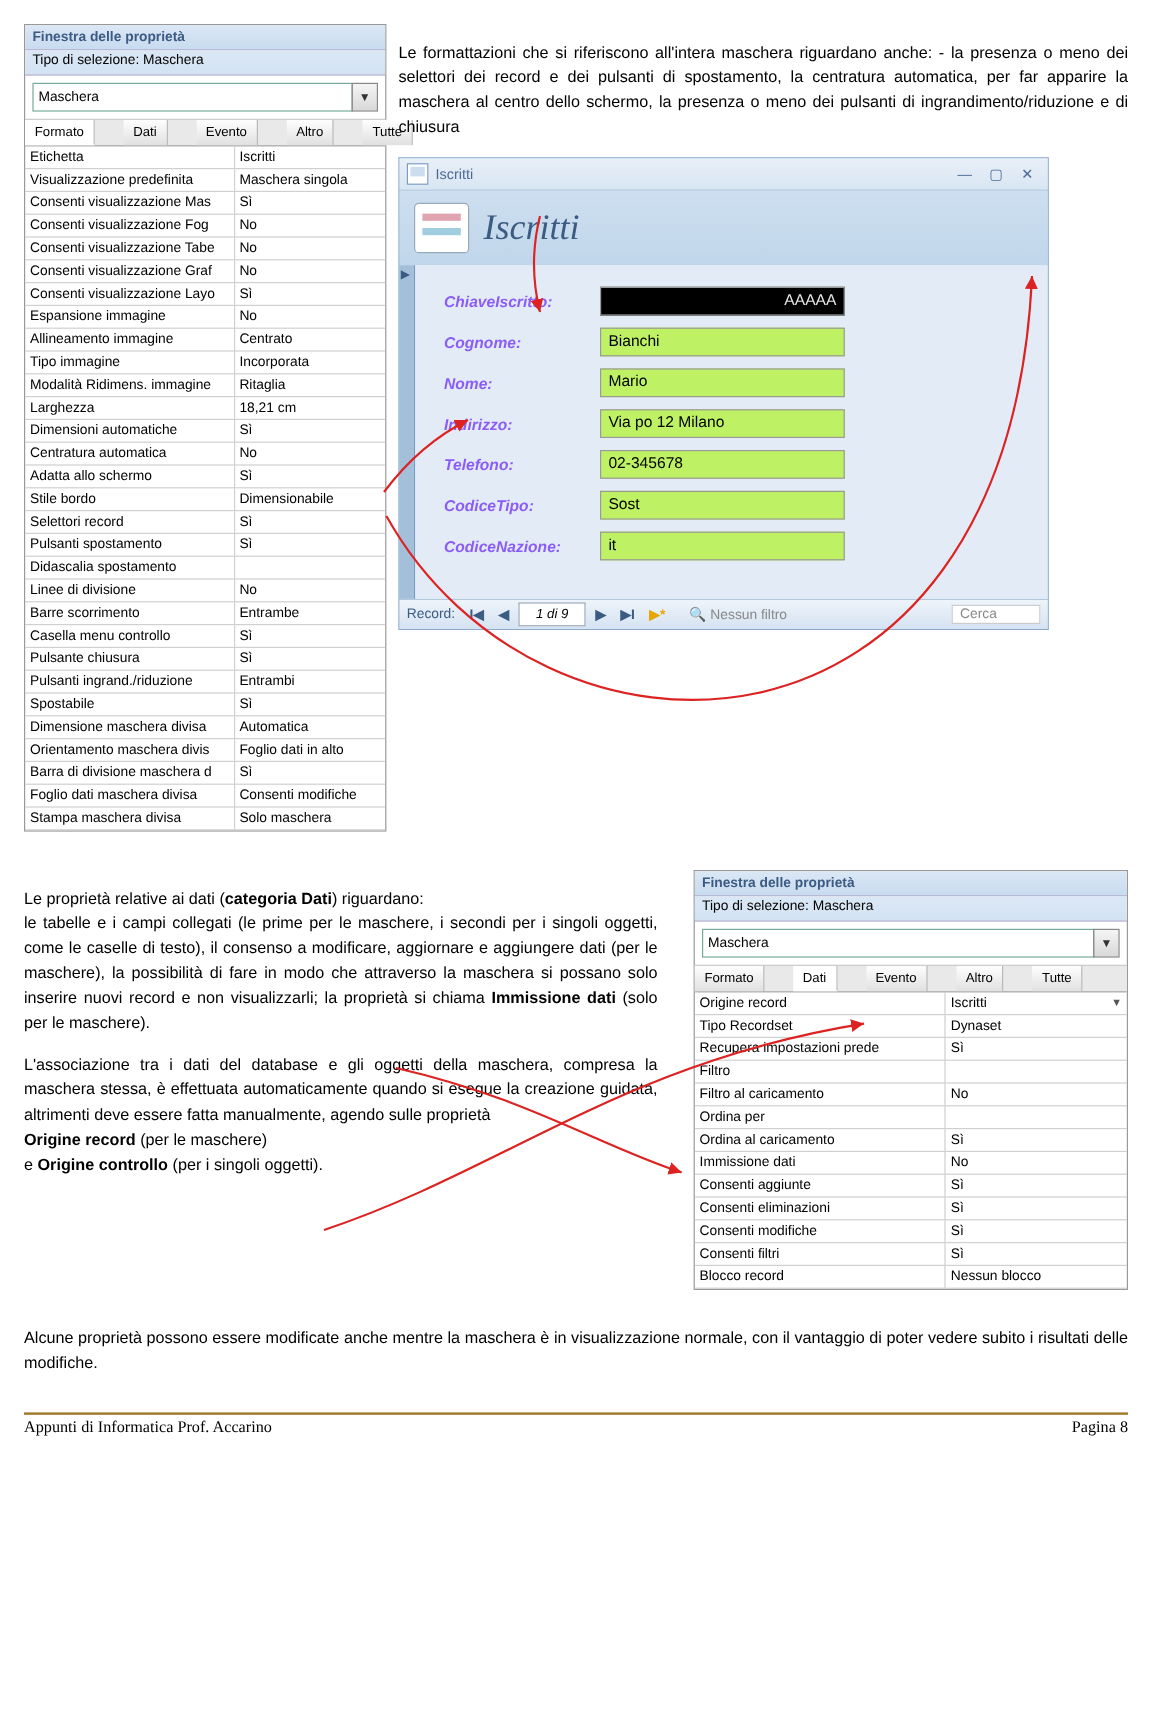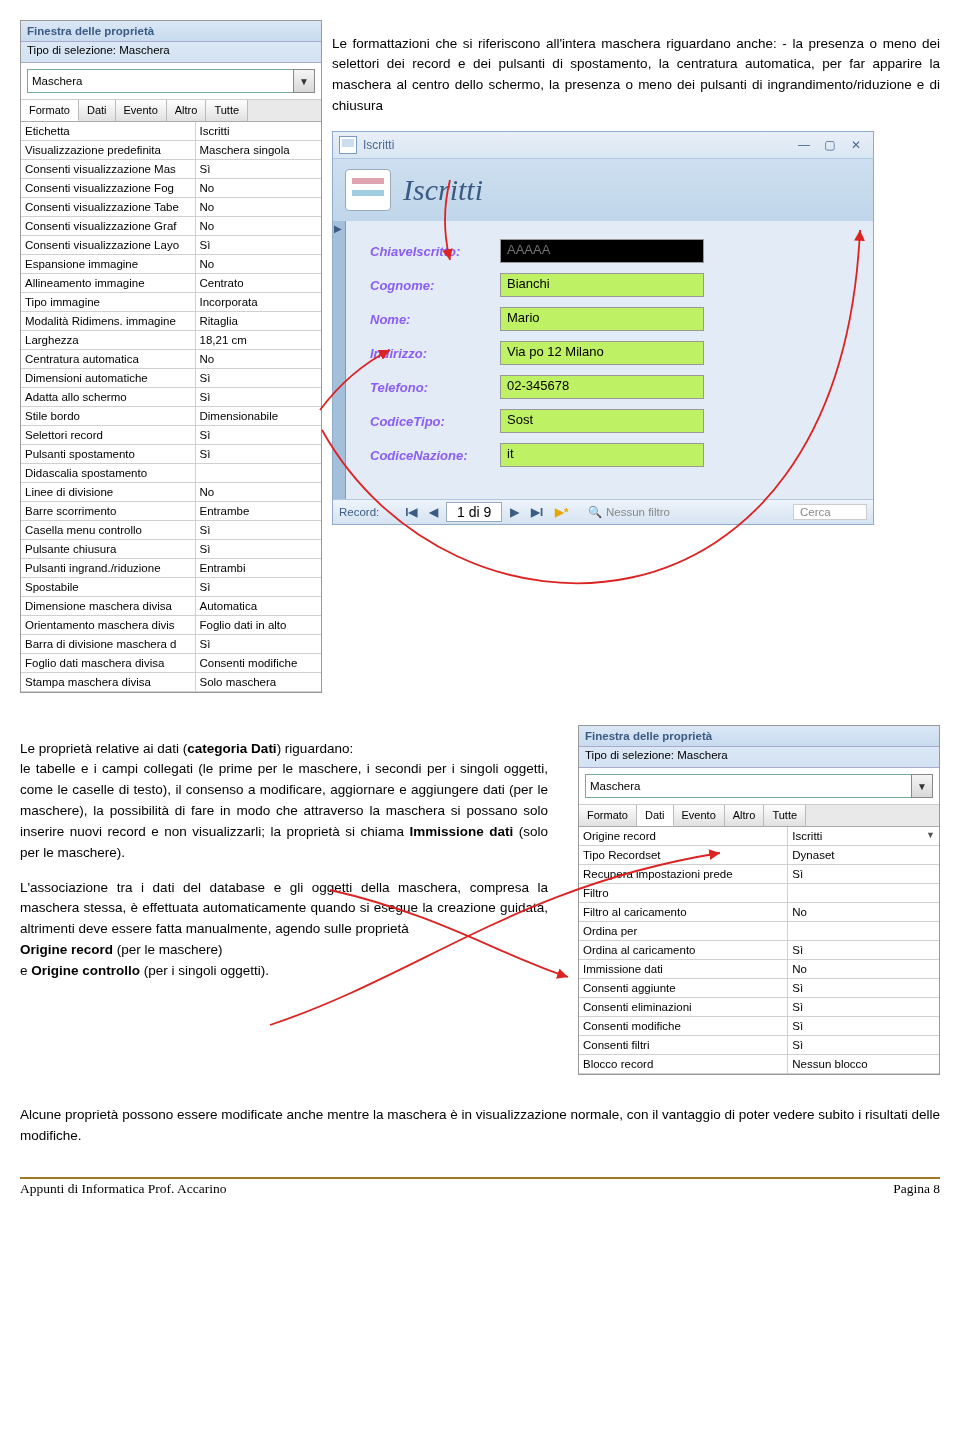--- a/index.html
+++ b/index.html
@@ -70,20 +70,21 @@
     font-size: 10px;
     color: #333;
     margin-left: -1px;
   }
   .tabs {
     display: flex;
     border-top: 1px solid #ccc;
     border-bottom: 1px solid #aaa;
     background: #e9e9e9;
     font-size: 11px;
+    gap: 24px;
   }
   .tabs .tab {
     padding: 4px 8px;
     border-right: 1px solid #bbb;
     background: linear-gradient(#fefefe,#e0e0e0);
     cursor: pointer;
   }
   .tabs .tab.active {
     background: #fff;
     font-weight: normal;
@@ -225,46 +226,48 @@
   .field-row .field-val {
     border: 1px solid #999;
     background: #bef264;
     padding: 2px 6px;
     font-size: 13px;
     width: 190px;
     height: 18px;
   }
   .field-row .field-val.highlight {
     background: #000;
-    color: #737373;
+    color: #e5e5e5;
+    text-align: right;
   }
   .record-nav {
     display: flex;
     align-items: center;
     background: linear-gradient(#eef4fb,#d5e3f1);
     border-top: 1px solid #b3c7dd;
     font-size: 11.5px;
     height: 24px;
     padding: 0 6px;
     gap: 4px;
     color: #3b5b83;
   }
-  .record-nav .nav-lbl { margin-right: 18px; }
+  .record-nav .nav-lbl { margin-right: 4px; }
   .record-nav .nav-btn {
     padding: 0 4px;
     color: #3b5b83;
     cursor: pointer;
     font-weight: bold;
   }
   .record-nav input {
     width: 50px;
     height: 16px;
-    font-size: 14px;
+    font-size: 11px;
     border: 1px solid #9ab;
     text-align: center;
+    font-style: italic;
   }
   .record-nav .filter {
     margin-left: 12px;
     color: #888;
   }
   .record-nav .search {
     margin-left: auto;
     border: 1px solid #ccc;
     background: #fff;
     padding: 1px 6px;
@@ -371,26 +374,26 @@
             </tr>
             <tr>
               <td>Modalità Ridimens. immagine</td>
               <td>Ritaglia</td>
             </tr>
             <tr>
               <td>Larghezza</td>
               <td>18,21 cm</td>
             </tr>
             <tr>
+              <td>Dimensioni automatiche</td>
+              <td>Sì</td>
+            </tr>
+            <tr>
               <td>Centratura automatica</td>
               <td>No</td>
-            </tr>
-            <tr>
-              <td>Dimensioni automatiche</td>
-              <td>Sì</td>
             </tr>
             <tr>
               <td>Adatta allo schermo</td>
               <td>Sì</td>
             </tr>
             <tr>
               <td>Stile bordo</td>
               <td>Dimensionabile</td>
             </tr>
             <tr>

